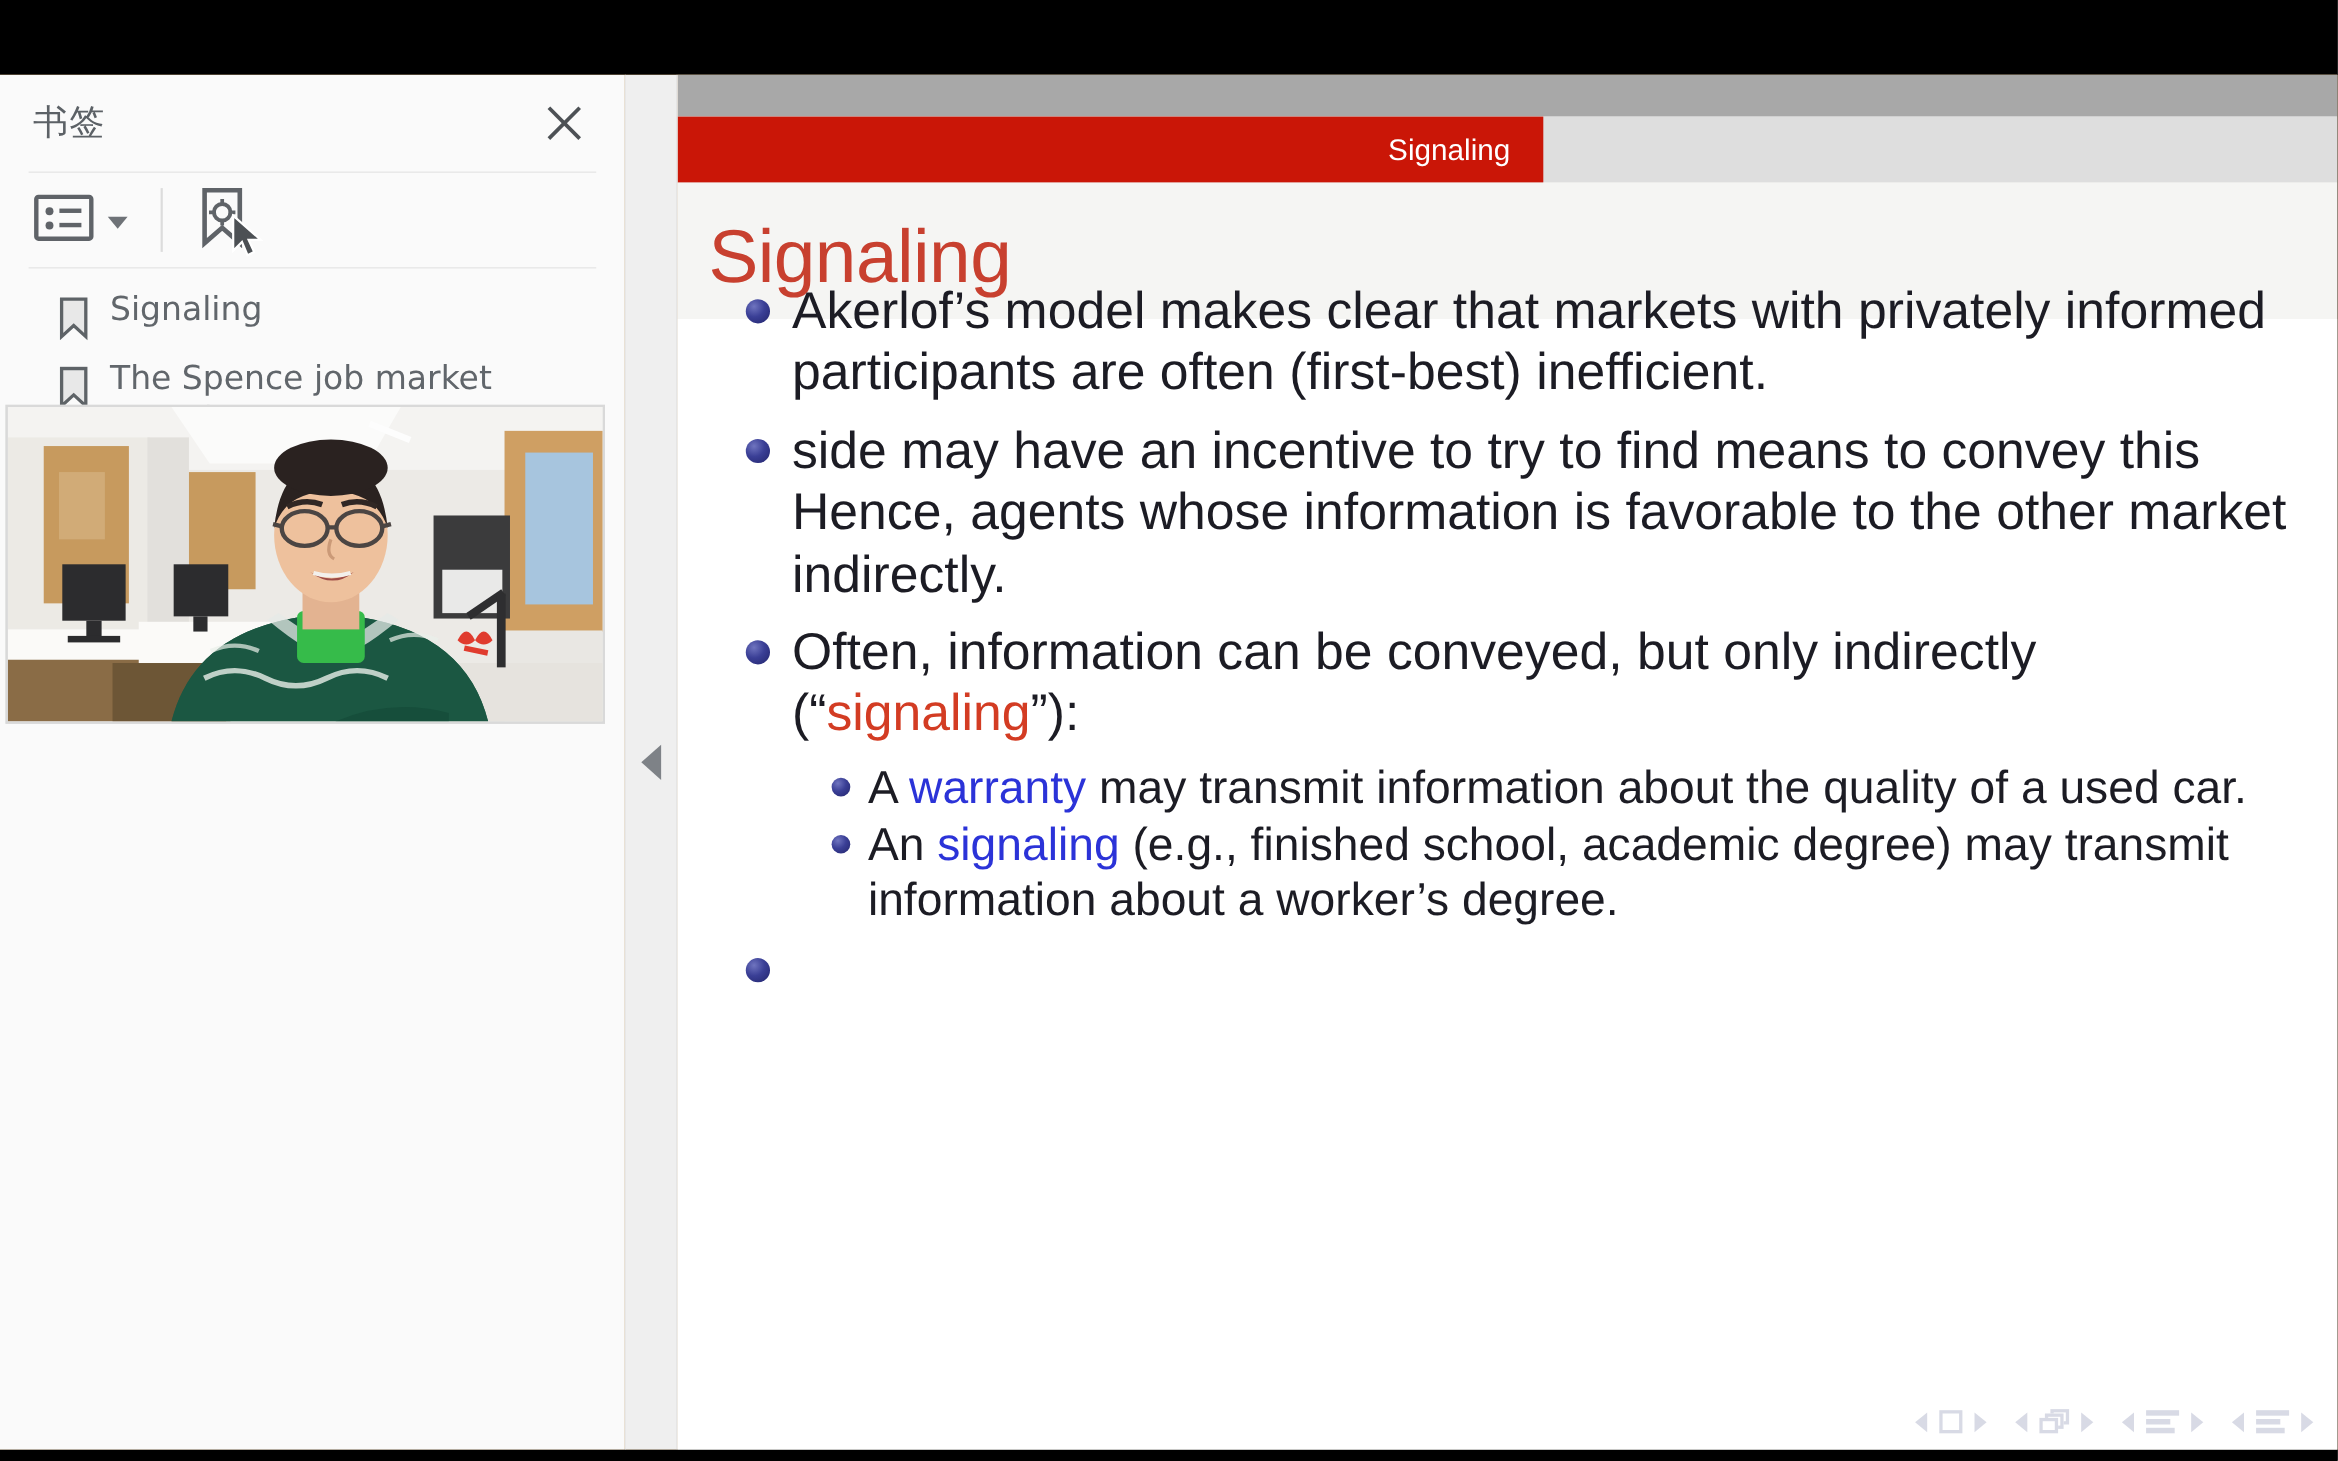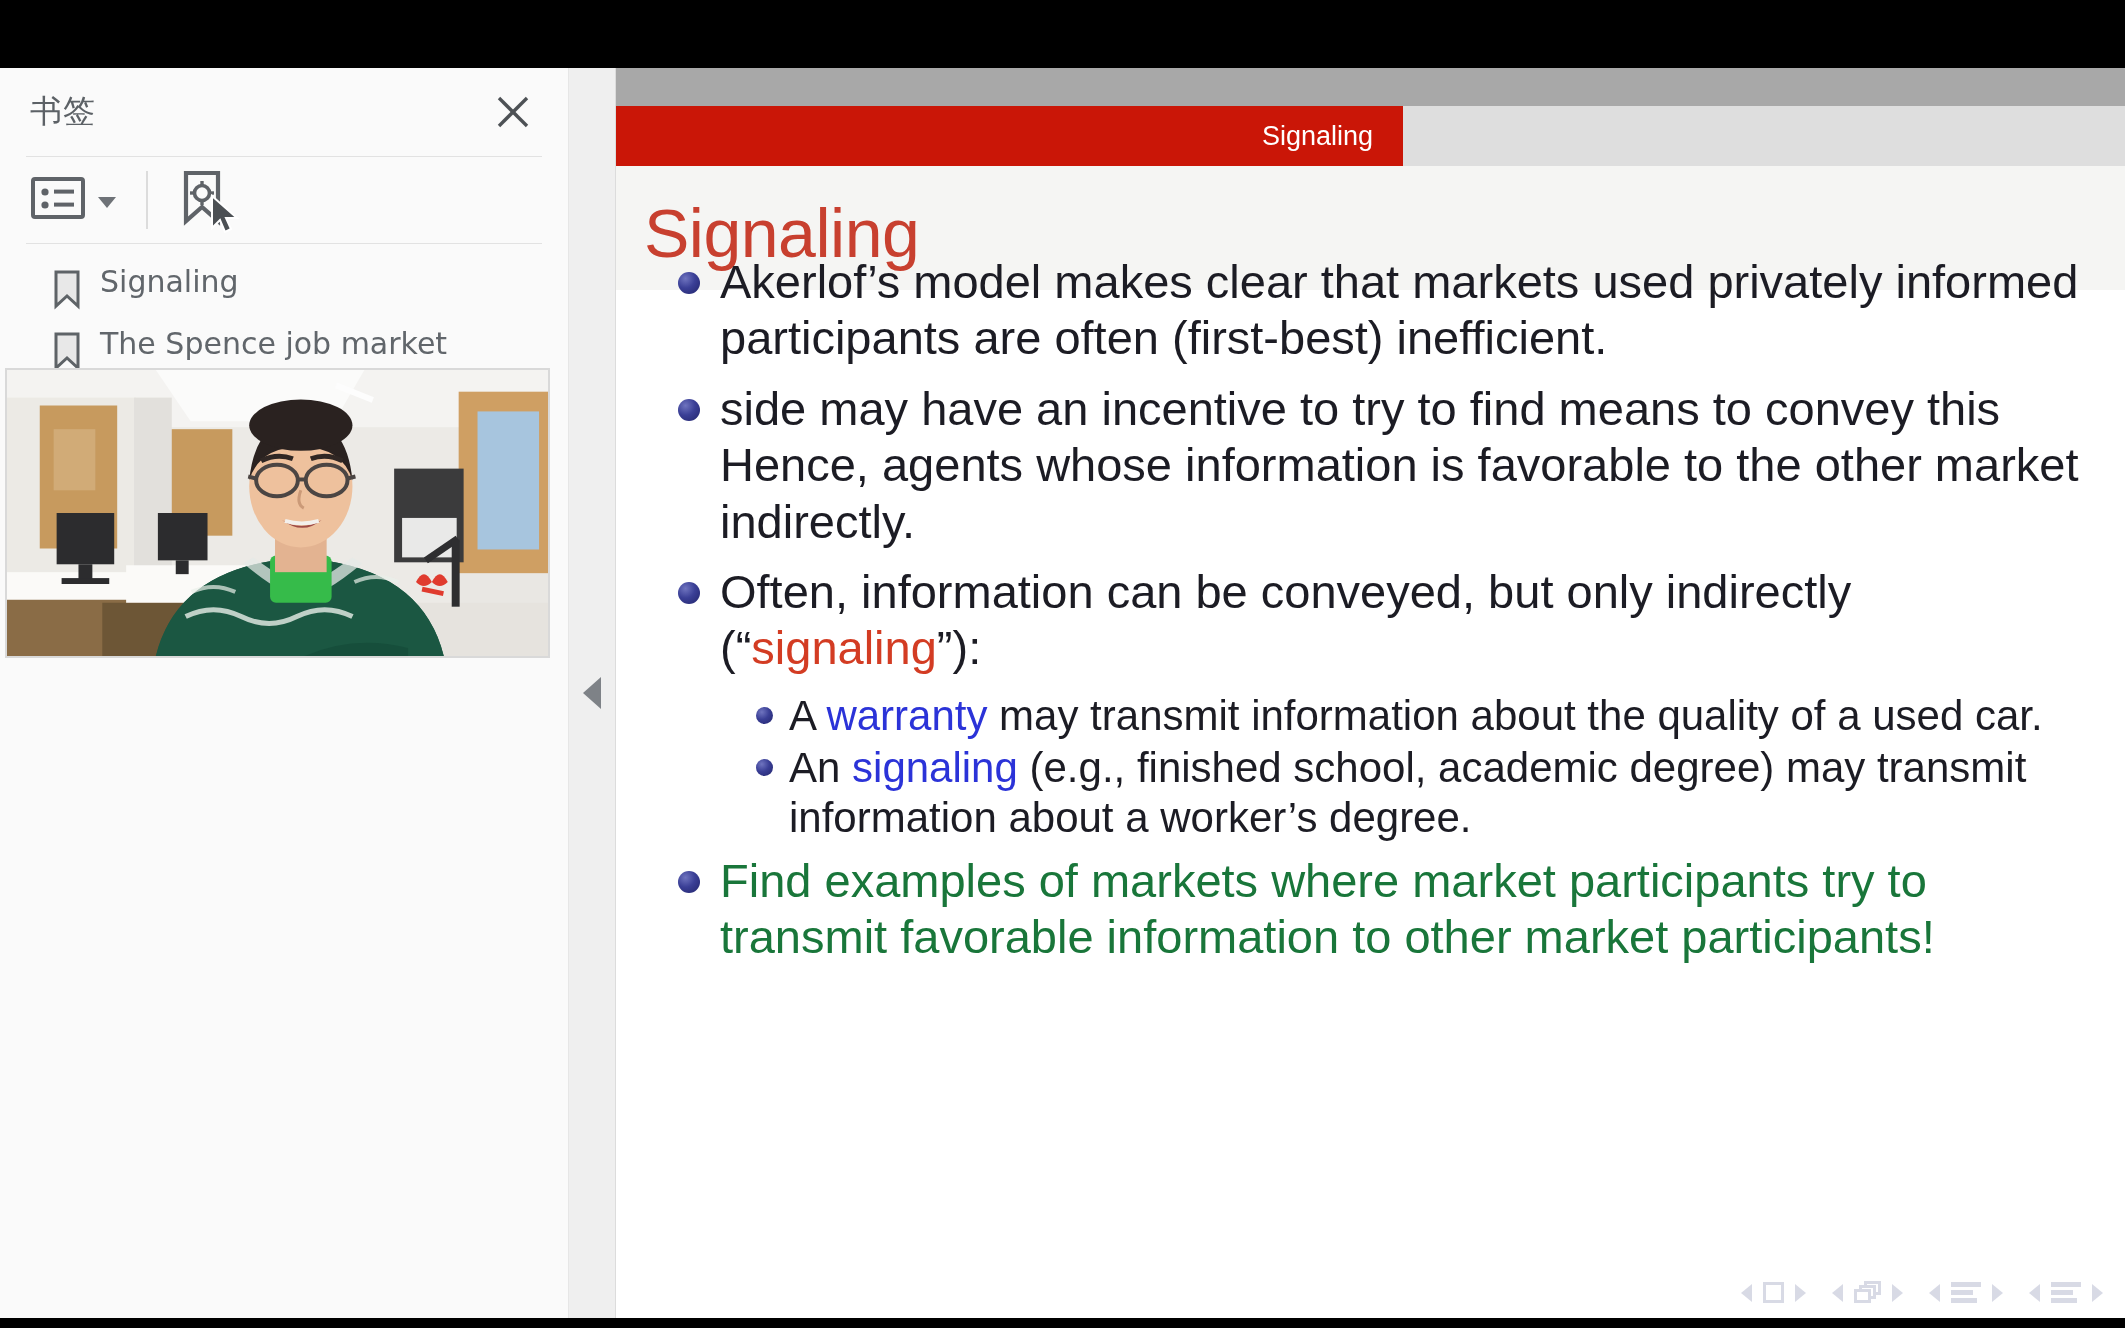--- a/index.html
+++ b/index.html
@@ -497,21 +497,21 @@
 
           <div class="slide-title">Signaling</div>
 
           <div class="slide-white"></div>
 
           <div class="content">
 
             <div class="bullet-row">
               <span class="ball"></span>
               <div class="btext">
-                <div>Akerlof’s model makes clear that markets used privately informed</div>
+                <div>Akerlof’s model makes clear that markets with privately informed</div>
                 <div>participants are often (first-best) inefficient.</div>
               </div>
             </div>
 
             <div class="bullet-row">
               <span class="ball"></span>
               <div class="btext">
                 <div>side may have an incentive to try to find means to convey this</div>
                 <div>Hence, agents whose information is favorable to the other market</div>
                 <div>indirectly.</div>
@@ -540,24 +540,20 @@
                 <div class="btext sub">
                   <div><span>An </span><span class="hl-blue">signaling</span><span> (e.g., finished school, academic degree) may transmit</span></div>
                   <div>information about a worker’s degree.</div>
                 </div>
               </div>
 
             </div>
 
             <div class="bullet-row">
               <span class="ball"></span>
-              <div class="btext green-block">
-                <div>Find examples of markets where market participants try to</div>
-                <div>transmit favorable information to other market participants!</div>
-              </div>
             </div>
 
           </div>
         </div>
       </div>
 
       <div class="navsyms">
 
         <div class="navgrp">
           <span class="tri-l"></span>

